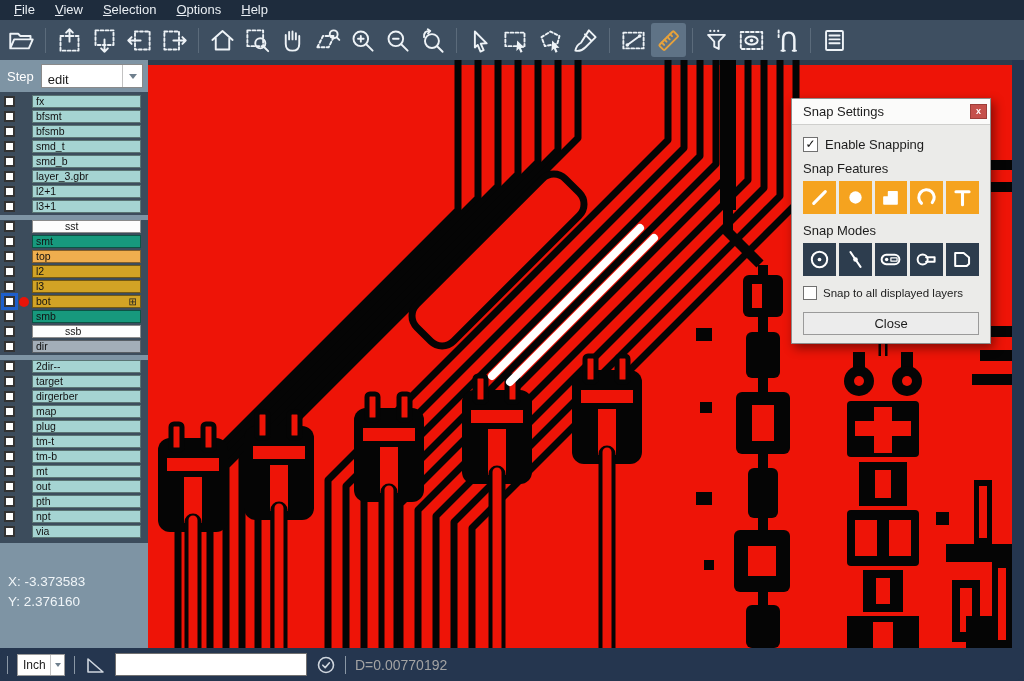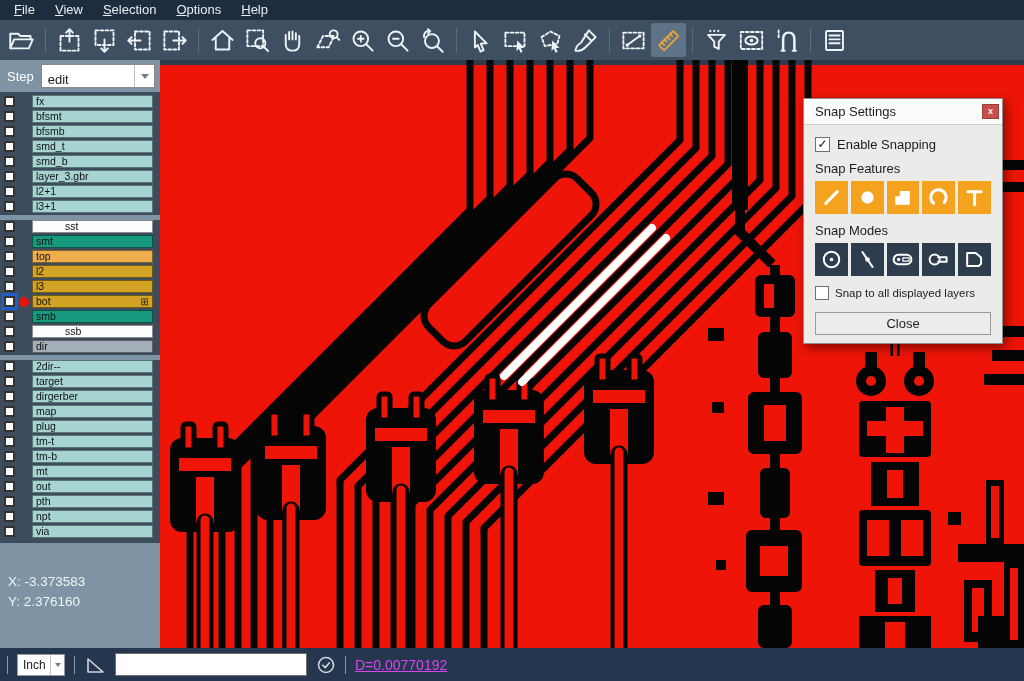--- a/index.html
+++ b/index.html
@@ -18,21 +18,21 @@
   .tbtn svg { width:27px; height:27px; stroke:#eef3f7; stroke-width:1.7; fill:none;
               stroke-linecap:round; stroke-linejoin:round; }
   .tbtn.active { background:#5f7386; }
   .tbtn.active svg { stroke:#e6a23c; }
   .tsep { width:1px; height:25px; background:#5b6b7b; margin:0 6px; }
 
   
   .main { flex:1 1 auto; display:flex; height:588px; }
 
   
-  .sidebar { width:160px; background:#3c4c5c; position:relative; flex:0 0 auto; }
+  .sidebar { width:148px; background:#3c4c5c; position:relative; flex:0 0 auto; }
   .steprow { height:32px; background:#7e94a4; display:flex; align-items:center; padding:0 5px 0 7px; }
   .steplabel { color:#fff; font-size:13px; margin-right:7px; }
   .stepselect { flex:1; height:24px; background:#fff; border:1px solid #8a8a8a; display:flex; align-items:flex-end; }
   .stepselect .val { flex:1; font-size:13px; color:#1c1c1c; padding-left:6px; }
   .stepselect .chev { width:20px; height:100%; border-left:1px solid #c2c2c2; display:flex; align-items:center; justify-content:center; }
   .stepselect .chev::after { content:""; border:4px solid transparent; border-top:5px solid #6f7f8d; margin-top:4px; }
 
   .layers { padding-top:3px; }
   .lrow { display:flex; align-items:center; height:13px; margin-bottom:2px; padding-left:4px; }
   .lrow.sep-top { border-top:5px solid #7e94a4; padding-top:0; height:18px; }
@@ -88,21 +88,21 @@
   
   .bbar { height:33px; background:#25364f; display:flex; align-items:center; padding-left:7px; gap:9px; flex:0 0 auto;border-radius:9px; }
   .bsep { width:1px; height:18px; background:#8a97a5; }
   .unitsel { width:48px; height:22px; background:#fff; border:1px solid #9a9a9a; display:flex; align-items:center; }
   .unitsel .val { flex:1; font-size:12px; color:#1c1c1c; padding-left:5px; }
   .unitsel .chev { width:14px; height:100%; border-left:1px solid #c2c2c2; display:flex; align-items:center; justify-content:center; }
   .unitsel .chev::after { content:""; border:3.5px solid transparent; border-top:4.5px solid #6f7f8d; margin-top:4px; }
   .angleico svg, .checkico svg { display:block; }
   .binput { width:192px; height:23px; background:#fff; border:1px solid #70records0; border:1px solid #707070;
             font-size:12px; padding:0 4px; }
-  .dtext { color:#d946ef; font-size:14px;text-decoration:underline; }
+  .dtext { color:#a3a3a3; font-size:14px; }
 </style>
 </head>
 <body>
 
 <div class="window">
 
   <div class="menubar">
     <span class="menu-item">File</span>
 
     <span class="menu-item">View</span>

